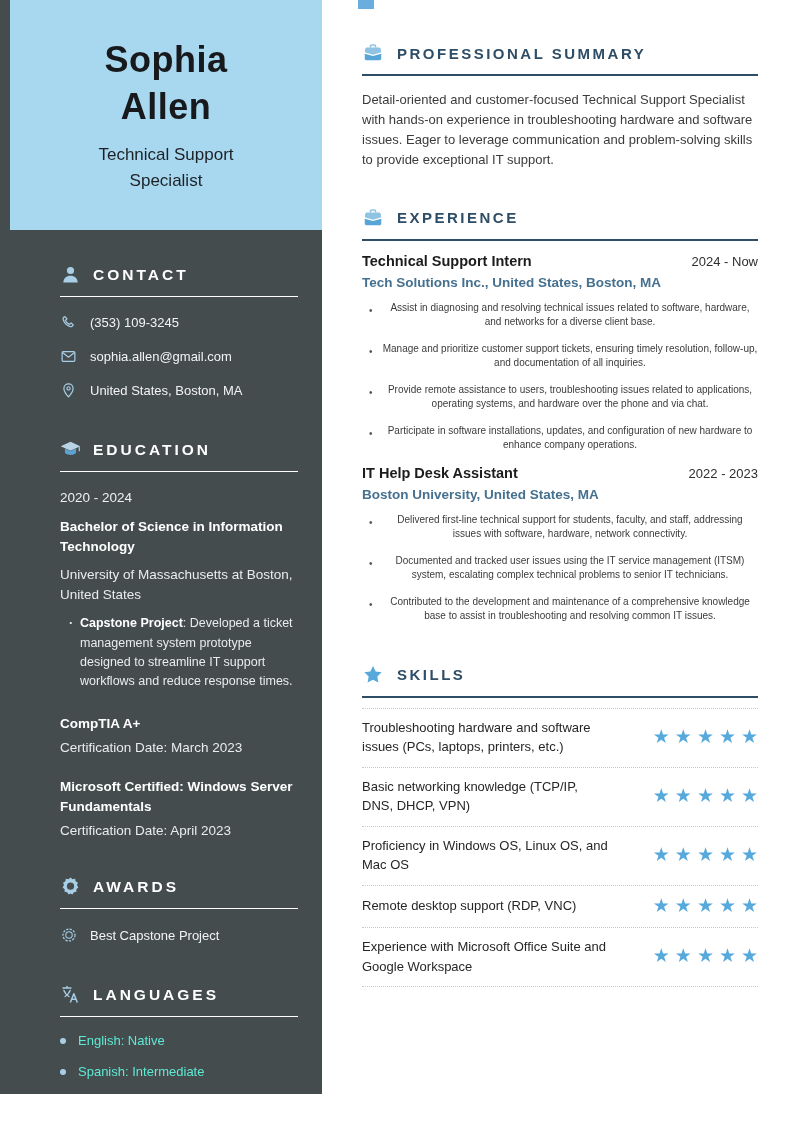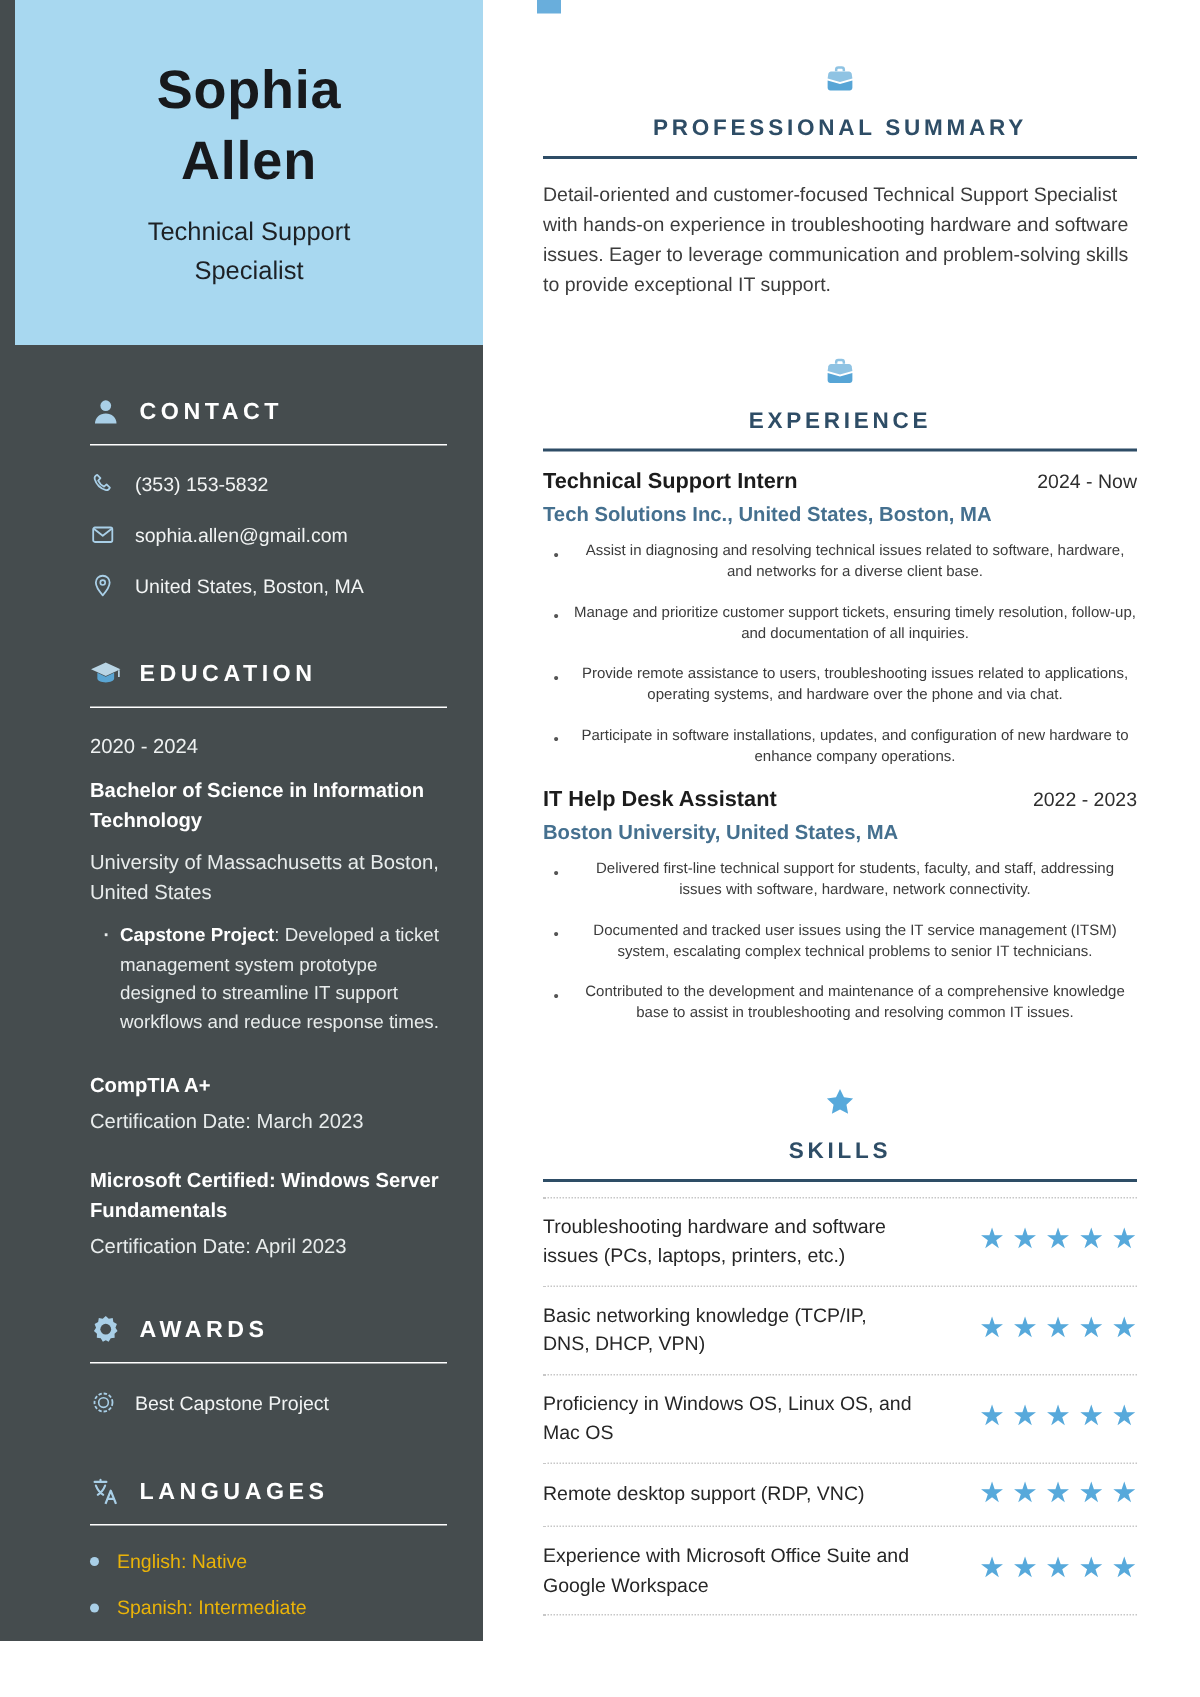--- a/index.html
+++ b/index.html
@@ -29,30 +29,30 @@
   .edu-bullet { margin-top:10px; padding-left:20px; position:relative; font-size:12.5px; line-height:1.55; color:#e8ecec; }
   .edu-bullet::before { content:"·"; position:absolute; left:9px; top:0; color:#e8ecec; font-weight:bold; }
   .edu-bullet b { color:#ffffff; }
   .cert { margin-top:22px; }
   .cert-name { font-size:13.5px; font-weight:bold; line-height:1.45; color:#ffffff; }
   .cert-date { margin-top:7px; font-size:13.5px; color:#e8ecec; }
 
   .award-item { display:flex; align-items:center; gap:12px; margin-top:17px; font-size:13px; color:#f2f4f4; }
   .award-item svg { width:18px; height:18px; flex:0 0 auto; }
 
-  .lang-item { display:flex; align-items:center; gap:12px; margin-top:16px; font-size:13px; color:#eab308; }
+  .lang-item { display:flex; align-items:center; gap:12px; margin-top:16px; font-size:13px; color:#5eead4; }
   .lang-dot { width:6px; height:6px; border-radius:50%; background:#A9CFE7; flex:0 0 auto; }
 
   
   .main { position:absolute; left:362px; top:0; width:396px; }
   .top-tab { position:absolute; left:358px; top:0; width:16px; height:9px; background:#69AEDC; }
 
   .main-section { margin-top:34px; }
   .main-section.first { margin-top:42px; }
-  .main-heading { display:flex; align-items:center; gap:13px; padding-bottom:10px; border-bottom:2px solid #2E4D66;flex-direction:column; }
+  .main-heading { display:flex; align-items:center; gap:13px; padding-bottom:10px; border-bottom:2px solid #2E4D66; }
   .main-heading svg { width:22px; height:22px; flex:0 0 auto; }
   .main-heading span { font-size:15px; font-weight:bold; letter-spacing:2.5px; color:#2E4D66; }
 
   .summary-text { margin-top:14px; font-size:13px; line-height:1.55; color:#3b3b3b; }
 
   .job { margin-top:12px; }
   .job-head { display:flex; justify-content:space-between; align-items:baseline; }
   .job-name { font-size:14.5px; font-weight:bold; color:#1c1c1c; }
   .job-period { font-size:13px; color:#2e2e2e; }
   .job-company { margin-top:6px; font-size:13.5px; font-weight:bold; color:#45708F; }
@@ -87,21 +87,21 @@
           <svg viewBox="0 0 24 24">
             <circle cx="12" cy="7.4" r="4.1" fill="#A9CFE7"></circle>
             <path d="M3.8 21c0-4.6 3.7-7.7 8.2-7.7s8.2 3.1 8.2 7.7z" fill="#A9CFE7"></path>
           </svg>
           <span>CONTACT</span>
         </div>
         <div class="contact-item">
           <svg viewBox="0 0 24 24">
             <path d="M6.8 3.6l3 3.1-2.1 2.4c1.1 2.5 3.1 4.5 5.5 5.6l2.4-2.1 3.1 3c-.8 1.9-2.4 2.7-4.2 2.2-4.6-1.4-8.6-5.4-10-10-.5-1.8.3-3.4 2.3-4.2z" fill="none" stroke="#A9CFE7" stroke-width="1.7" stroke-linejoin="round"></path>
           </svg>
-          <span>(353) 153-5832</span>
+          <span>(353) 109-3245</span>
         </div>
         <div class="contact-item">
           <svg viewBox="0 0 24 24">
             <rect x="3" y="5.2" width="18" height="13.6" rx="1.6" fill="none" stroke="#A9CFE7" stroke-width="1.7"></rect>
             <path d="M3.6 6.4L12 13l8.4-6.6" fill="none" stroke="#A9CFE7" stroke-width="1.7" stroke-linejoin="round"></path>
           </svg>
           <span>sophia.allen@gmail.com</span>
         </div>
         <div class="contact-item">
           <svg viewBox="0 0 24 24">

